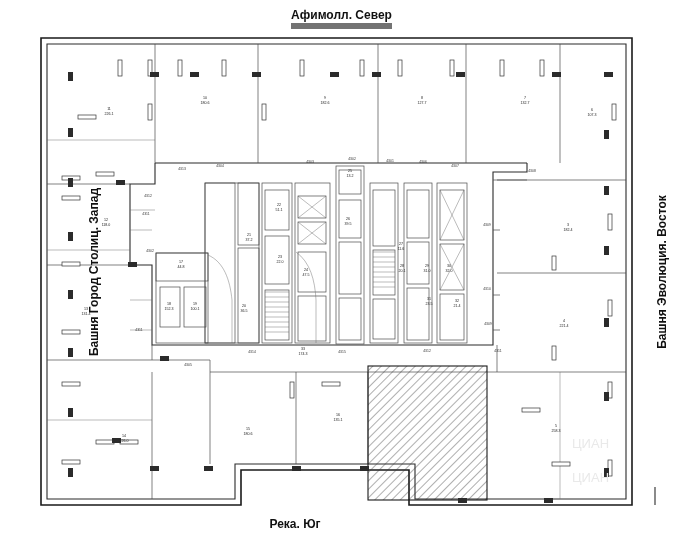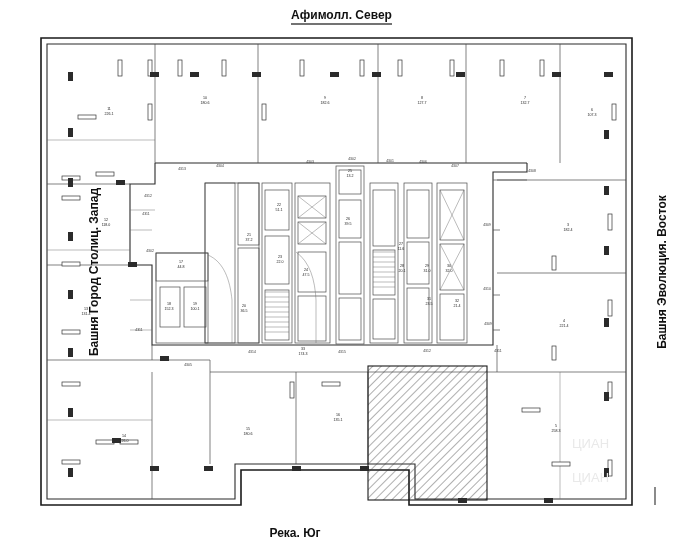--- a/index.html
+++ b/index.html
@@ -28,39 +28,39 @@
     color: #111;
     white-space: nowrap;
   }
   #label-north {
     top: 8px;
     left: 0;
     width: 683px;
     text-align: center;
   }
   #label-south {
-    bottom: 3px;
+    bottom: 12px;
     left: 0;
     width: 590px;
     text-align: center;
   }
   #label-west {
     top: 50%;
     left: 10px;
     transform: translateY(-50%) rotate(-90deg);
     transform-origin: center center;
   }
   #label-east {
     top: 50%;
     right: -56px;
     transform: translateY(-50%) rotate(-90deg);
     transform-origin: center center;
   }
   .label-underline {
-    border-bottom: 2px solid #737373;
+    border-bottom: 6px solid #737373;
     padding-bottom: 1px;
   }
 
   
   svg#drawing {
     position: absolute;
     left: 0;
     top: 0;
     width: 683px;
     height: 543px;

